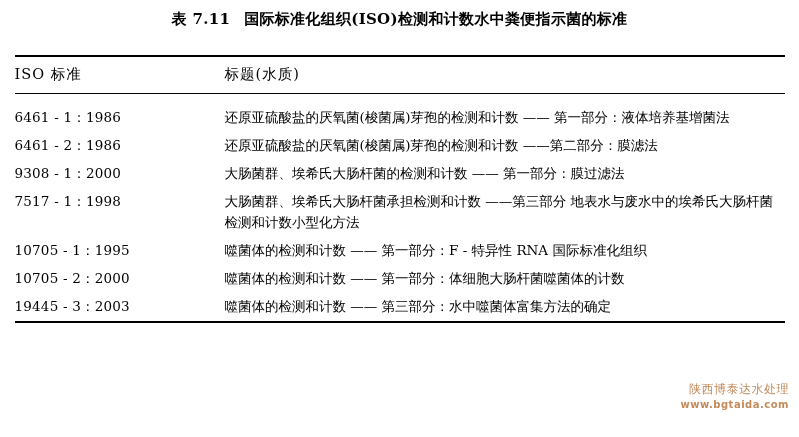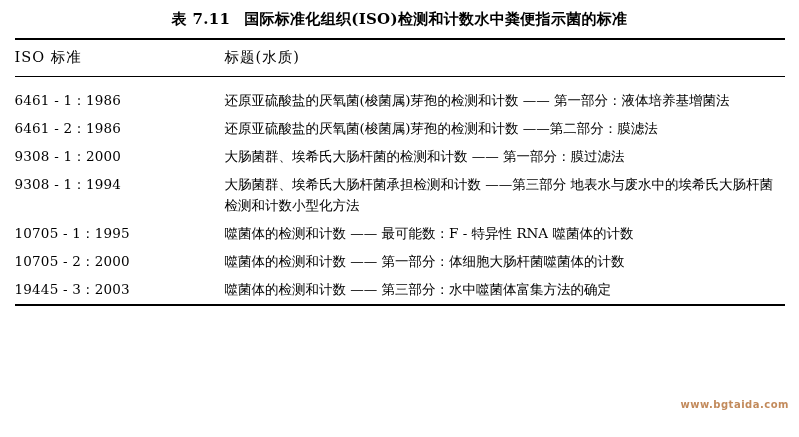--- a/index.html
+++ b/index.html
@@ -19,21 +19,21 @@
     position: relative;
     width: 799px;
     height: 437px;
     box-sizing: border-box;
   }
   .caption {
     text-align: center;
     font-size: 15px;
     font-weight: bold;
     padding-top: 10px;
-    padding-bottom: 9px;
+    padding-bottom: 26px;
     letter-spacing: 0.3px;
   }
   .caption .cap-num {
     margin-right: 14px;
   }
   table.std-table {
     width: 770px;
     margin: 0 auto;
     border-collapse: collapse;
     table-layout: fixed;
@@ -120,37 +120,38 @@
       </tr>
       <tr>
         <td class="col-code">6461 - 2：1986</td>
         <td class="col-title">还原亚硫酸盐的厌氧菌(梭菌属)芽孢的检测和计数 ——第二部分：膜滤法</td>
       </tr>
       <tr>
         <td class="col-code">9308 - 1：2000</td>
         <td class="col-title">大肠菌群、埃希氏大肠杆菌的检测和计数 —— 第一部分：膜过滤法</td>
       </tr>
       <tr>
-        <td class="col-code">9308 - 1：1994</td>
+        <td class="col-code">7517 - 1：1998</td>
         <td class="col-title">大肠菌群、埃希氏大肠杆菌承担检测和计数 ——第三部分 地表水与废水中的埃希氏大肠杆菌检测和计数小型化方法</td>
       </tr>
       <tr>
         <td class="col-code">10705 - 1：1995</td>
-        <td class="col-title">噬菌体的检测和计数 —— 最可能数：F - 特异性 RNA 噬菌体的计数</td>
+        <td class="col-title">噬菌体的检测和计数 —— 第一部分：F - 特异性 RNA 国际标准化组织</td>
       </tr>
       <tr>
         <td class="col-code">10705 - 2：2000</td>
         <td class="col-title">噬菌体的检测和计数 —— 第一部分：体细胞大肠杆菌噬菌体的计数</td>
       </tr>
       <tr>
         <td class="col-code">19445 - 3：2003</td>
         <td class="col-title">噬菌体的检测和计数 —— 第三部分：水中噬菌体富集方法的确定</td>
       </tr>
     </tbody>
   </table>
 
   <div class="rule-bottom"></div>
 
   <div class="watermark">
+    <div class="wm1">陕西博泰达水处理</div>
     <div class="wm2">www.bgtaida.com</div>
   </div>
 
 </div>
 
 </body></html>

